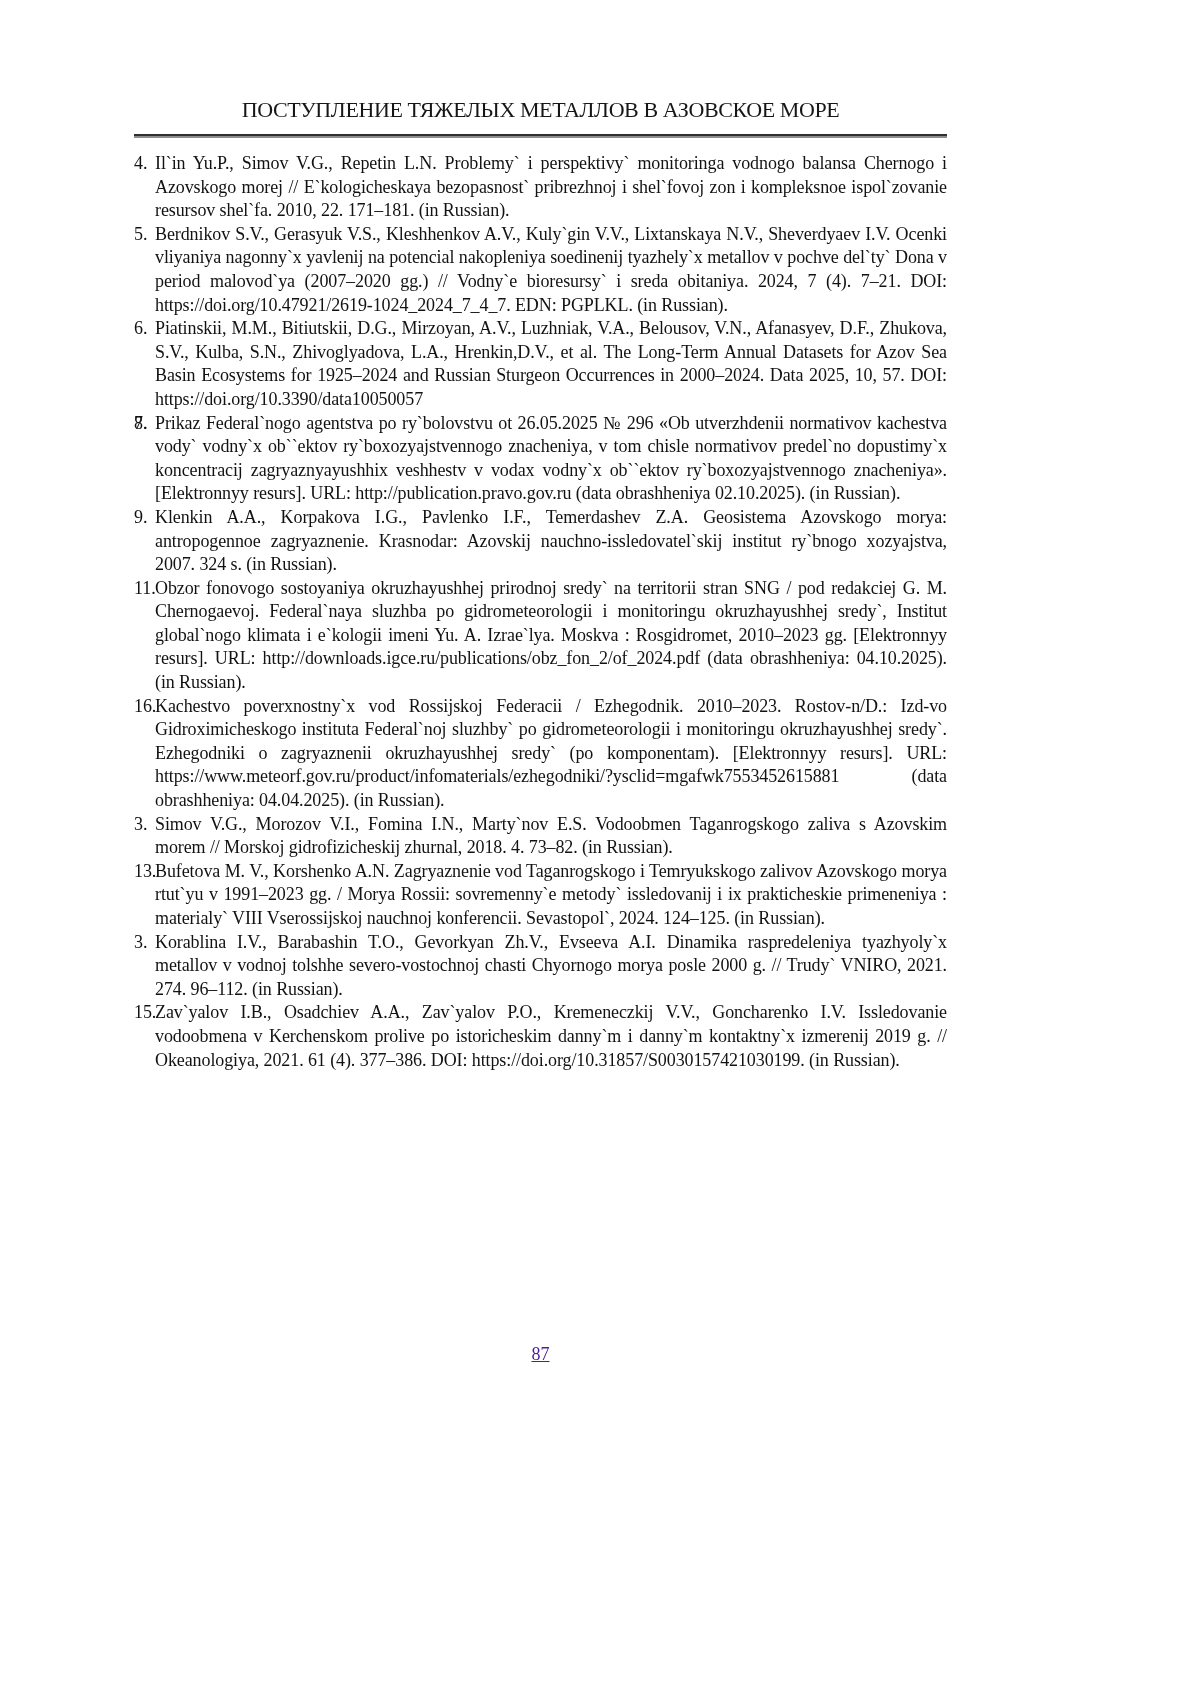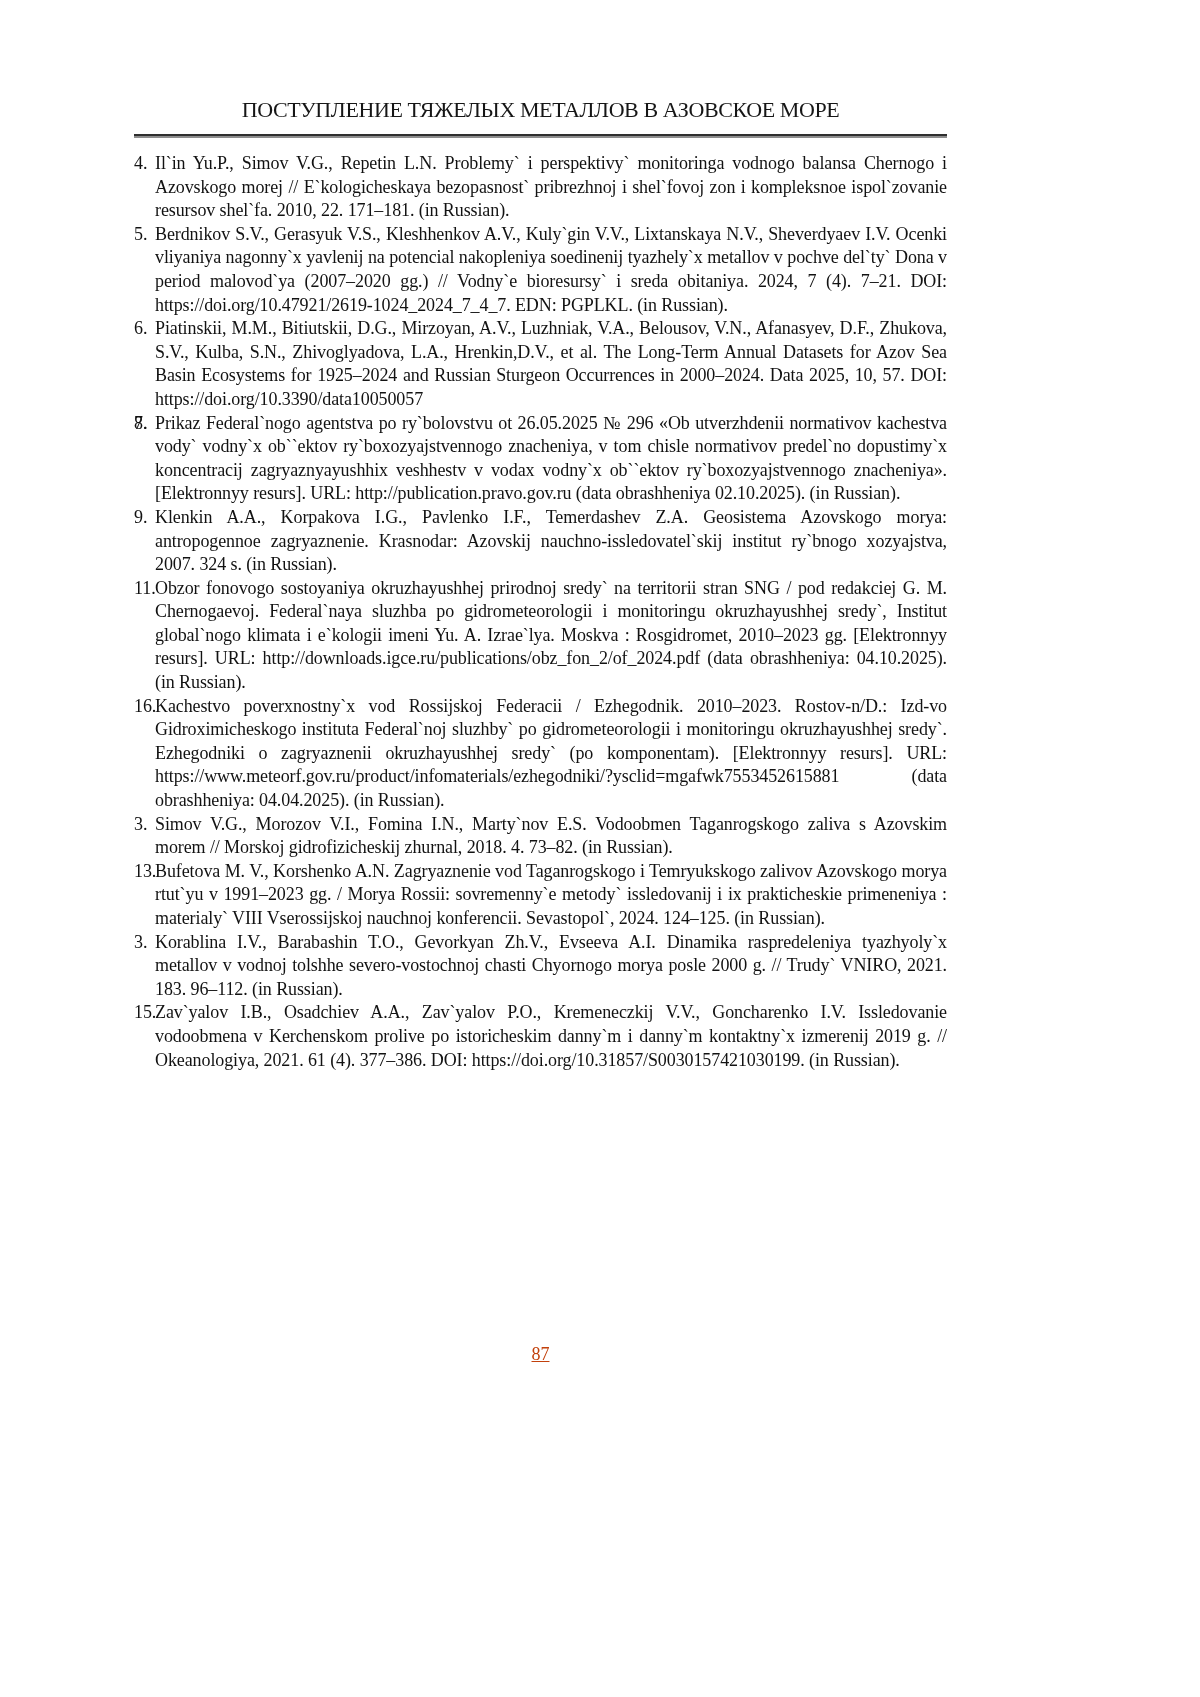--- a/index.html
+++ b/index.html
@@ -54,21 +54,21 @@
   .refs .txt {
     overflow-wrap: break-word;
   }
   .pagenum {
     position: absolute;
     top: 1344px;
     left: 134px;
     width: 813px;
     text-align: center;
     font-size: 18px;
-    color: #c2410c;
+    color: #4c1d95;
     text-decoration: underline;
   }
 </style>
 </head>
 <body>
 
 <div class="sheet">
   <div class="content">
 
     <div class="header">
@@ -112,21 +112,21 @@
       <li>
         <span class="num">3.</span>
         <span class="txt">Simov V.G., Morozov V.I., Fomina I.N., Marty`nov E.S. Vodoobmen Taganrogskogo zaliva s Azovskim morem // Morskoj gidrofizicheskij zhurnal, 2018. 4. 73–82. (in Russian).</span>
       </li>
       <li>
         <span class="num">13.</span>
         <span class="txt">Bufetova M. V., Korshenko A.N. Zagryaznenie vod Taganrogskogo i Temryukskogo zalivov Azovskogo morya rtut`yu v 1991–2023 gg. / Morya Rossii: sovremenny`e metody` issledovanij i ix prakticheskie primeneniya : materialy` VIII Vserossijskoj nauchnoj konferencii. Sevastopol`, 2024. 124–125. (in Russian).</span>
       </li>
       <li>
         <span class="num">3.</span>
-        <span class="txt">Korablina I.V., Barabashin T.O., Gevorkyan Zh.V., Evseeva A.I. Dinamika raspredeleniya tyazhyoly`x metallov v vodnoj tolshhe severo-vostochnoj chasti Chyornogo morya posle 2000 g. // Trudy` VNIRO, 2021. 183. 96–112. (in Russian).</span>
+        <span class="txt">Korablina I.V., Barabashin T.O., Gevorkyan Zh.V., Evseeva A.I. Dinamika raspredeleniya tyazhyoly`x metallov v vodnoj tolshhe severo-vostochnoj chasti Chyornogo morya posle 2000 g. // Trudy` VNIRO, 2021. 274. 96–112. (in Russian).</span>
       </li>
       <li>
         <span class="num">15.</span>
         <span class="txt">Zav`yalov I.B., Osadchiev A.A., Zav`yalov P.O., Kremeneczkij V.V., Goncharenko I.V. Issledovanie vodoobmena v Kerchenskom prolive po istoricheskim danny`m i danny`m kontaktny`x izmerenij 2019 g. // Okeanologiya, 2021. 61 (4). 377–386. DOI: https://doi.org/10.31857/S0030157421030199. (in Russian).</span>
       </li>
     </ol>
   </div>
 
   <div class="pagenum">87</div>
 </div>

